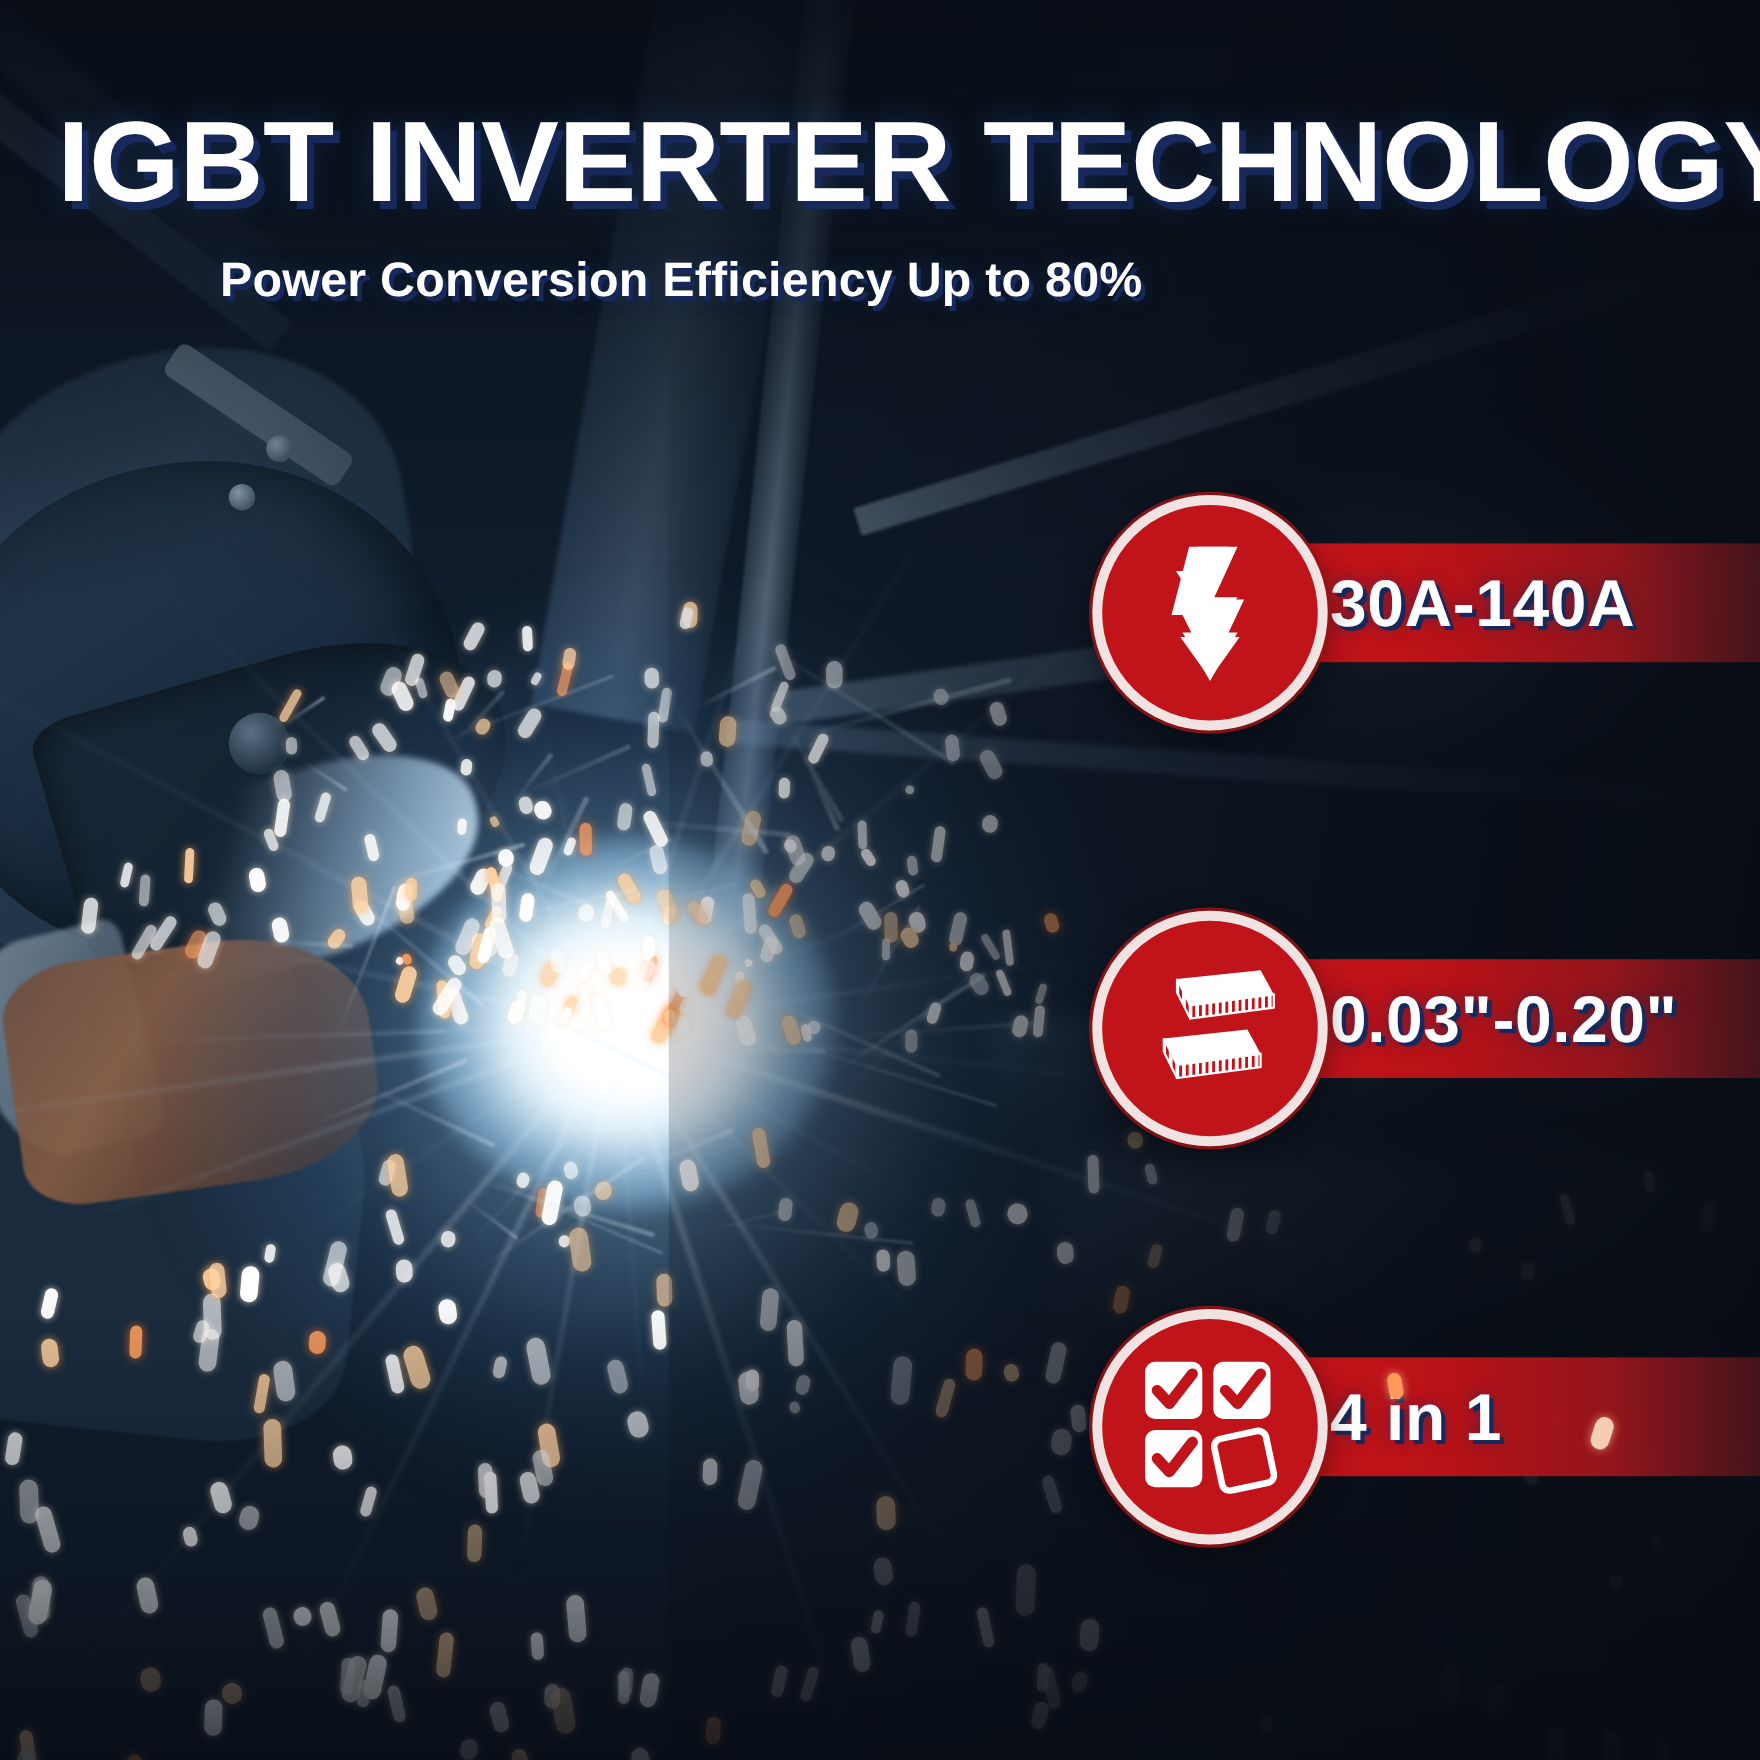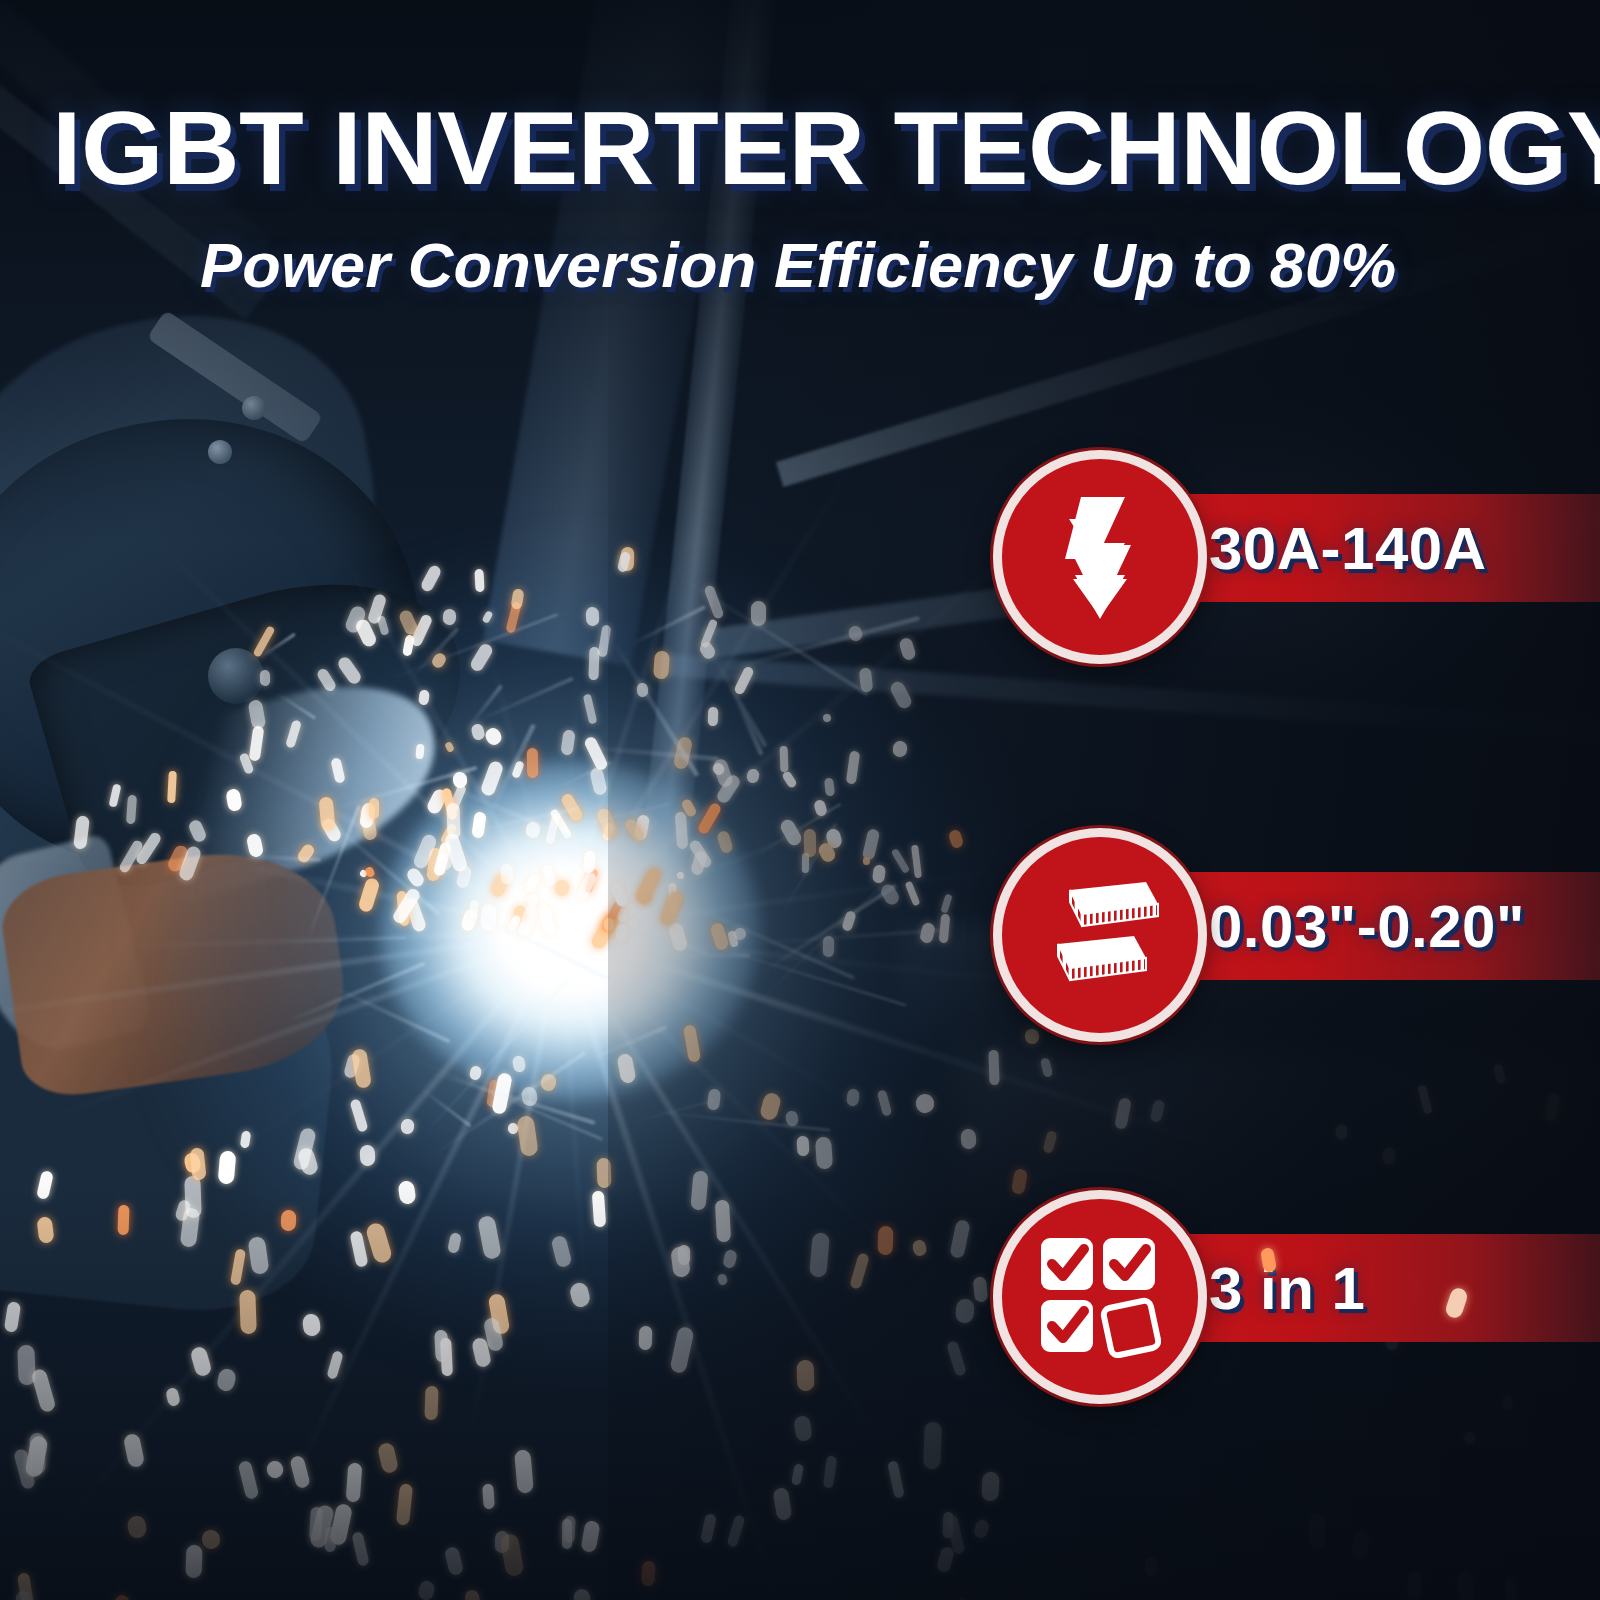--- a/index.html
+++ b/index.html
@@ -141,21 +141,21 @@
   
   .headline{
     position:absolute;left:52px;top:96px;width:1520px;
     font-size:104px;line-height:1.0;font-weight:bold;color:#ffffff;
     letter-spacing:-0.5px;white-space:nowrap;
     transform:scaleX(1.02);transform-origin:left center;
     text-shadow:6px 7px 0 #16295a, 0 0 26px rgba(30,60,120,.55);
   }
   .subhead{
     position:absolute;left:200px;top:232px;width:1400px;
-    font-size:63px;line-height:1.05;font-weight:bold;font-style:italic;color:#ffffff;
+    font-size:44px;line-height:1.05;font-weight:bold;color:#ffffff;
     white-space:nowrap;letter-spacing:.2px;
     text-shadow:4px 5px 0 #16295a, 0 0 20px rgba(30,60,120,.45);
   }
 
   
   .badge{position:absolute;left:993px;height:196px;}
   .badge.b-1{top:450px;}
   .badge.b-2{top:828px;}
   .badge.b-3{top:1190px;}
 
@@ -665,21 +665,21 @@
           <polygon points="34,92 110,82 110,94 34,104" fill="url(#hatch)"></polygon>
           <polygon points="22,68 34,92 34,104 22,80" fill="none" stroke="#ffffff" stroke-width="2"></polygon>
           <polygon points="34,92 110,82 110,94 34,104" fill="none" stroke="#ffffff" stroke-width="2"></polygon>
         </svg>
       </span>
     </div>
   </div>
 
   <div class="badge b-3">
     <div class="bar">
-      <span class="bar-label">3 in 1</span>
+      <span class="bar-label">4 in 1</span>
     </div>
     <div class="circle">
       <span>
         <svg width="122" height="122" viewBox="0 0 122 122">
           <g fill="#ffffff">
             <rect x="2" y="2" width="52" height="52" rx="9"></rect>
             <rect x="64" y="2" width="52" height="52" rx="9"></rect>
             <rect x="2" y="64" width="52" height="52" rx="9"></rect>
           </g>
           <g stroke="#c0141a" stroke-width="10" fill="none" stroke-linecap="round" stroke-linejoin="round">

